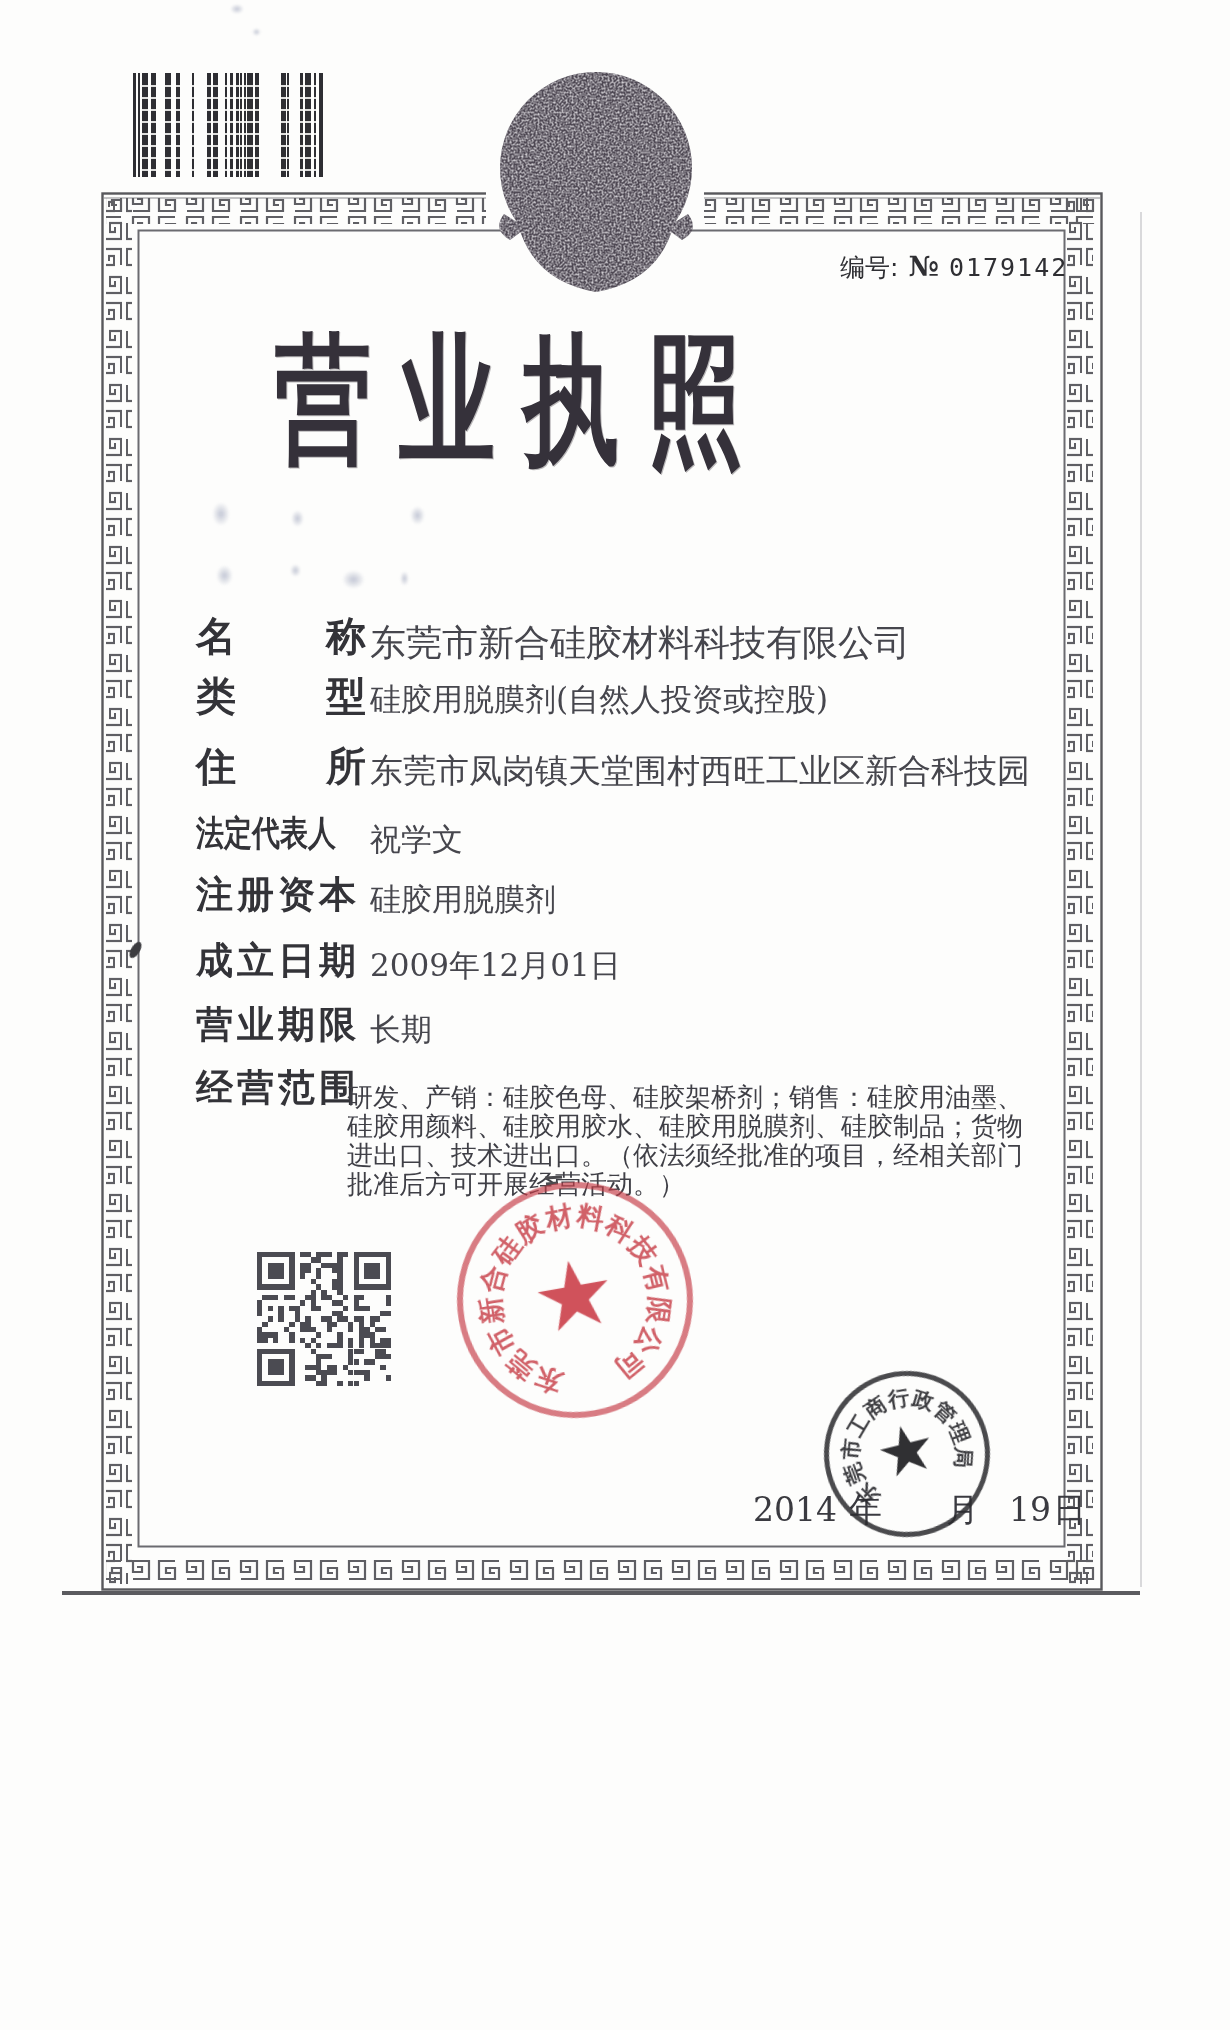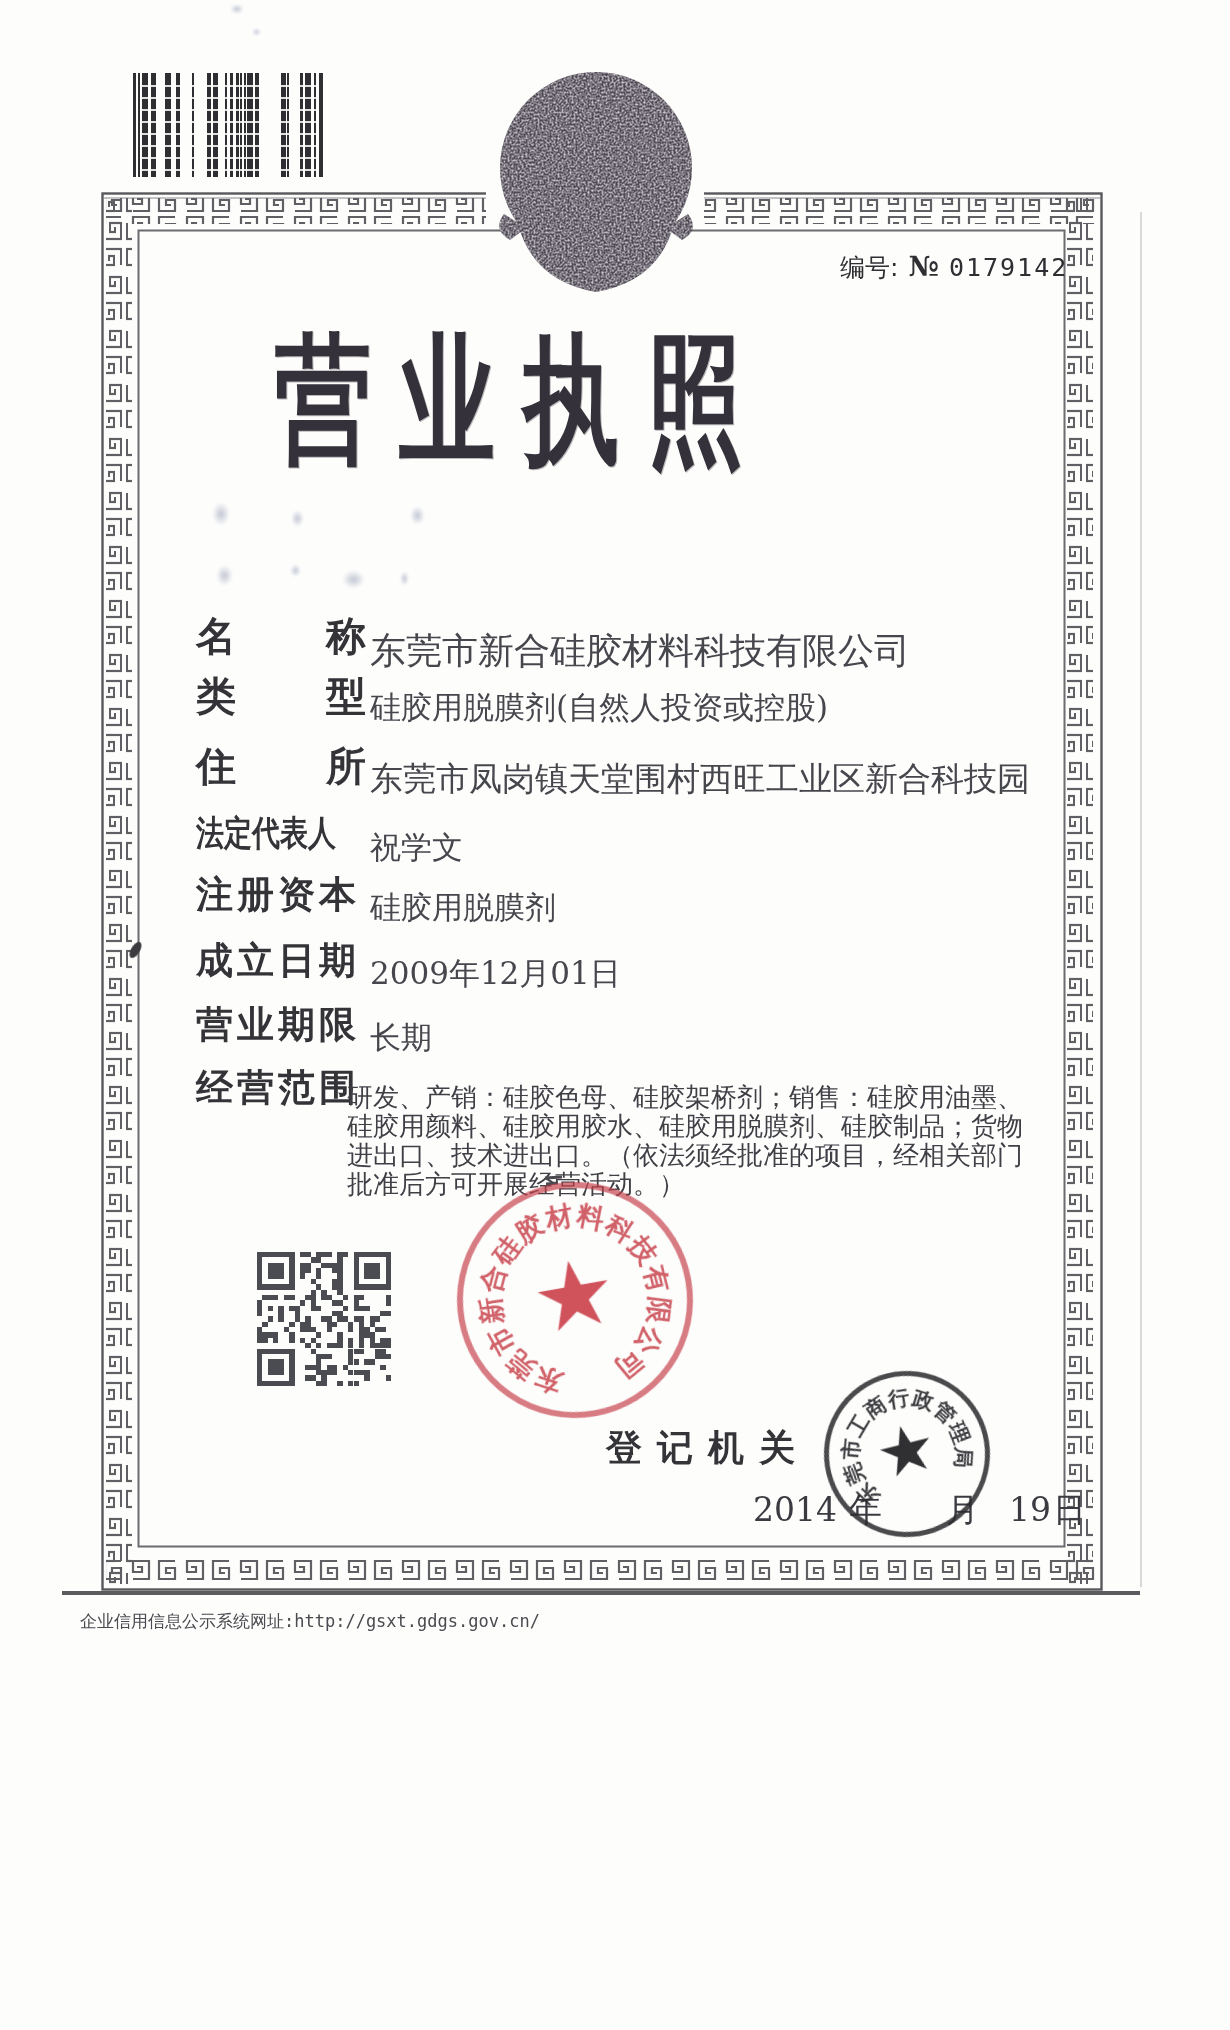--- a/index.html
+++ b/index.html
@@ -25,21 +25,21 @@
   .regline{position:absolute;left:628px;top:544px;display:flex;align-items:baseline;}
   .reglabel{font-size:35px;font-weight:700;letter-spacing:13px;color:#3a3a40;}
   .regnum{font-size:31px;color:#3d3d44;margin-left:18px;letter-spacing:1px;transform:scaleX(.86);transform-origin:left;}
 
   
   .row{position:absolute;left:196px;width:880px;}
   .flabel{position:absolute;left:0;top:0;display:flex;justify-content:space-between;width:170px;
           font-size:40px;font-weight:700;color:#333338;line-height:1.1;}
   .flabel.n4{width:160px;font-size:37px;}
   .flabel.n5{width:176px;font-size:35px;transform:scaleX(.8);transform-origin:left;}
-  .fvalue{position:absolute;left:174px;top:16px;color:#46464d;line-height:1.15;white-space:nowrap;}
+  .fvalue{position:absolute;left:174px;top:8px;color:#46464d;line-height:1.15;white-space:nowrap;}
   .v36{font-size:36px;} .v33{font-size:33px;} .v31{font-size:31px;}
   .vscope{left:151px;top:16px;font-size:26px;line-height:29px;width:700px;white-space:normal;color:#3f3f46;}
 
   
   .registrar{position:absolute;left:606px;top:1424px;font-size:36px;font-weight:700;letter-spacing:15px;color:#333338;}
   .issuedate{position:absolute;left:753px;top:1488px;font-size:33px;color:#3a3a40;display:flex;align-items:baseline;}
   .issuedate .mu{margin-left:64px;} .issuedate .dd{margin-left:30px;} .issuedate .du{margin-left:2px;}
 
   
   .footer-left{position:absolute;left:80px;top:1610px;font-size:17px;color:#4a4a50;
@@ -524,21 +524,20 @@
       <span style="position: absolute; left: 50%; top: 50%; font-weight: 700; font-size: 27px; color: rgba(198, 58, 68, 0.8); transform: translate(-50%, -50%) rotate(-0.8deg) translateY(-84px);">材</span>
       <span style="position: absolute; left: 50%; top: 50%; font-weight: 700; font-size: 27px; color: rgba(198, 58, 68, 0.8); transform: translate(-50%, -50%) rotate(20.8deg) translateY(-84px);">料</span>
       <span style="position: absolute; left: 50%; top: 50%; font-weight: 700; font-size: 27px; color: rgba(198, 58, 68, 0.8); transform: translate(-50%, -50%) rotate(42.4deg) translateY(-84px);">科</span>
       <span style="position: absolute; left: 50%; top: 50%; font-weight: 700; font-size: 27px; color: rgba(198, 58, 68, 0.8); transform: translate(-50%, -50%) rotate(64deg) translateY(-84px);">技</span>
       <span style="position: absolute; left: 50%; top: 50%; font-weight: 700; font-size: 27px; color: rgba(198, 58, 68, 0.8); transform: translate(-50%, -50%) rotate(85.6deg) translateY(-84px);">有</span>
       <span style="position: absolute; left: 50%; top: 50%; font-weight: 700; font-size: 27px; color: rgba(198, 58, 68, 0.8); transform: translate(-50%, -50%) rotate(107.2deg) translateY(-84px);">限</span>
       <span style="position: absolute; left: 50%; top: 50%; font-weight: 700; font-size: 27px; color: rgba(198, 58, 68, 0.8); transform: translate(-50%, -50%) rotate(128.8deg) translateY(-84px);">公</span>
       <span style="position: absolute; left: 50%; top: 50%; font-weight: 700; font-size: 27px; color: rgba(198, 58, 68, 0.8); transform: translate(-50%, -50%) rotate(150.4deg) translateY(-84px);">司</span>
     </div>
 
-  <div class="registrar">登记机关</div>
   <div class="issuedate">
     <span>2014</span>
     <span style="margin-left:12px">年</span>
     <span class="mu">月</span>
     <span class="dd">19</span>
     <span class="du">日</span>
   </div>
 
   <div class="seal seal-black">
     <span class="star">★</span>
@@ -548,21 +547,20 @@
       <span style="position: absolute; left: 50%; top: 50%; font-weight: 700; font-size: 21px; color: rgba(40, 40, 44, 0.9); transform: translate(-50%, -50%) rotate(-45.5deg) translateY(-56px);">工</span>
       <span style="position: absolute; left: 50%; top: 50%; font-weight: 700; font-size: 21px; color: rgba(40, 40, 44, 0.9); transform: translate(-50%, -50%) rotate(-20deg) translateY(-56px);">商</span>
       <span style="position: absolute; left: 50%; top: 50%; font-weight: 700; font-size: 21px; color: rgba(40, 40, 44, 0.9); transform: translate(-50%, -50%) rotate(5.5deg) translateY(-56px);">行</span>
       <span style="position: absolute; left: 50%; top: 50%; font-weight: 700; font-size: 21px; color: rgba(40, 40, 44, 0.9); transform: translate(-50%, -50%) rotate(31deg) translateY(-56px);">政</span>
       <span style="position: absolute; left: 50%; top: 50%; font-weight: 700; font-size: 21px; color: rgba(40, 40, 44, 0.9); transform: translate(-50%, -50%) rotate(56.5deg) translateY(-56px);">管</span>
       <span style="position: absolute; left: 50%; top: 50%; font-weight: 700; font-size: 21px; color: rgba(40, 40, 44, 0.9); transform: translate(-50%, -50%) rotate(82deg) translateY(-56px);">理</span>
       <span style="position: absolute; left: 50%; top: 50%; font-weight: 700; font-size: 21px; color: rgba(40, 40, 44, 0.9); transform: translate(-50%, -50%) rotate(107.5deg) translateY(-56px);">局</span>
     </div>
 
   <div class="bottom-edge"></div>
-  <div class="footer-left">企业信用信息公示系统网址:http://gsxt.gdgs.gov.cn/</div>
   <div class="scan-edge"></div>
 
   <div class="sm" style="left:212px;top:502px;width:18px;height:24px;"></div>
   <div class="sm" style="left:291px;top:510px;width:13px;height:17px;"></div>
   <div class="sm" style="left:410px;top:506px;width:15px;height:19px;"></div>
   <div class="sm" style="left:216px;top:565px;width:17px;height:21px;"></div>
   <div class="sm" style="left:290px;top:564px;width:11px;height:13px;"></div>
   <div class="sm" style="left:342px;top:570px;width:23px;height:19px;"></div>
   <div class="sm" style="left:400px;top:571px;width:9px;height:15px;"></div>
   <div class="sm" style="left:230px;top:4px;width:14px;height:10px;"></div>

